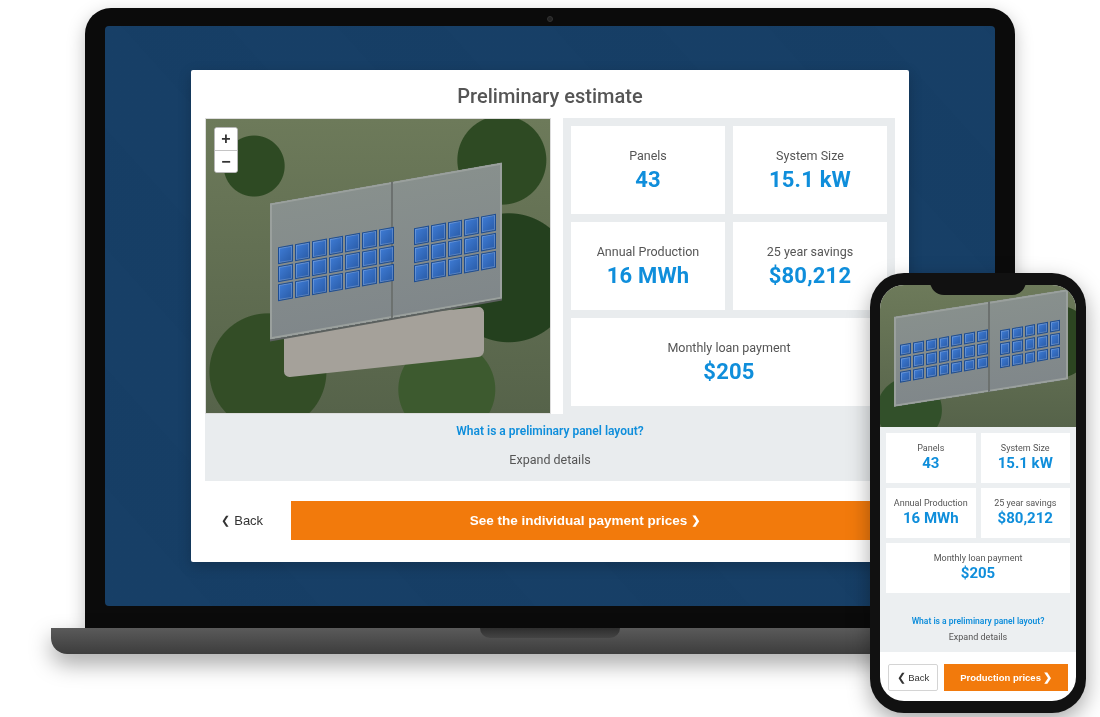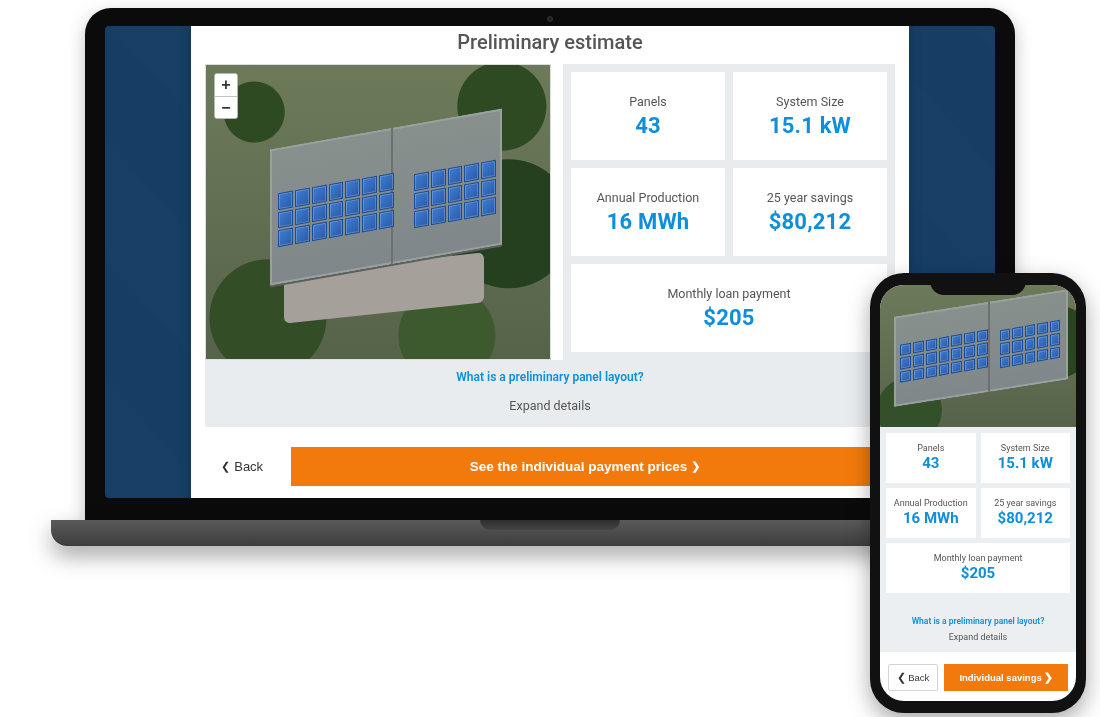--- a/index.html
+++ b/index.html
@@ -17,21 +17,21 @@
     position: absolute;
     top: 8px;
     left: 50%;
     transform: translateX(-50%);
     width: 930px;
   }
   .laptop-screen-frame {
     background: #0b0b0b;
     border-radius: 26px 26px 0 0;
     padding: 18px 20px 22px 20px;
-    height: 512px;
+    height: 620px;
     position: relative;
     box-shadow: 0 6px 18px rgba(0,0,0,.25);
   }
   .camera-dot {
     position: absolute;
     top: 8px; left: 50%;
     transform: translateX(-50%);
     width: 6px; height: 6px;
     background: #222;
     border: 1px solid #333;
@@ -490,18 +490,18 @@
       <a href="#">What is a preliminary panel layout?</a>
     </div>
     <div class="p-expand">Expand details</div>
 
     <div class="p-footer">
       <button class="p-back">
         <span class="chev">❮</span>
         <span>Back</span>
       </button>
       <button class="p-cta">
-        <span>Individual savings</span>
+        <span>Production prices</span>
         <span class="chev">❯</span>
       </button>
     </div>
   </div>
 </div>
 
 </body></html>

